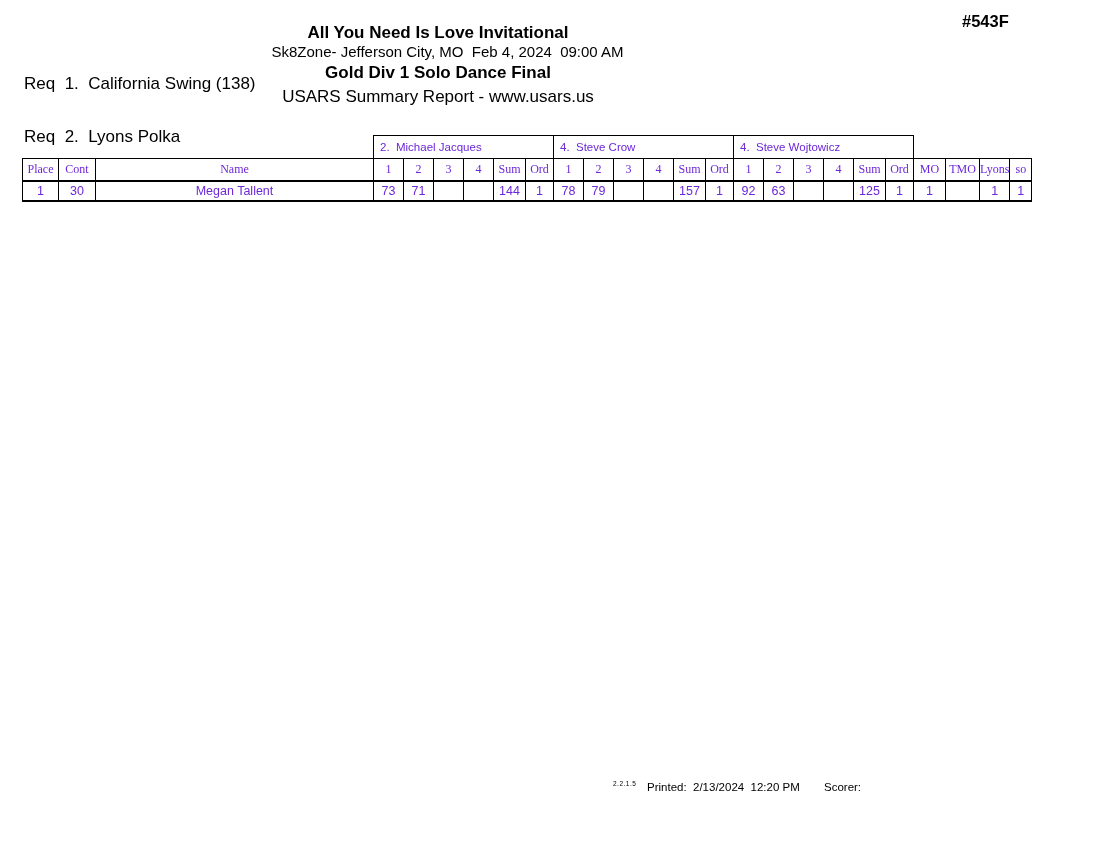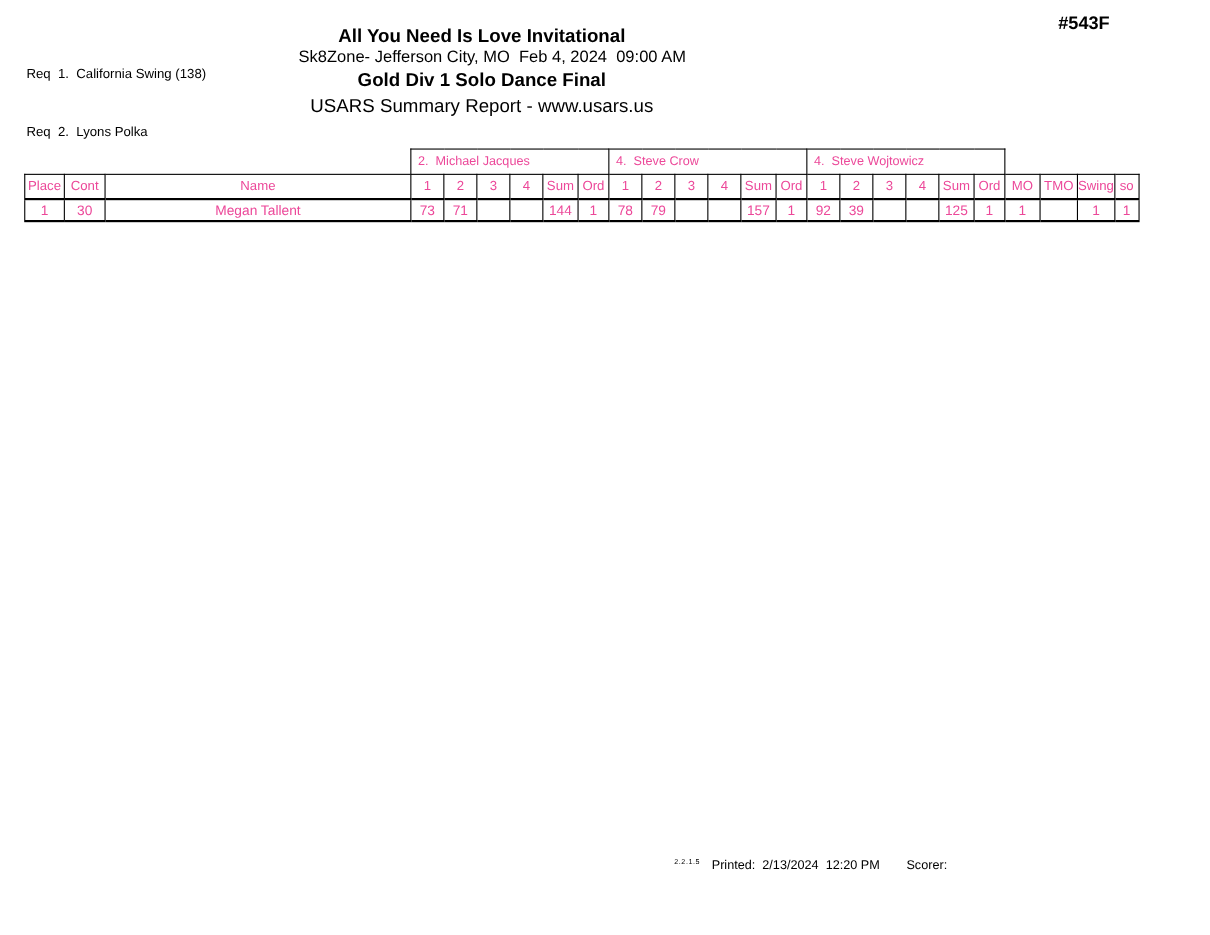--- a/index.html
+++ b/index.html
@@ -5,49 +5,49 @@
   * { margin:0; padding:0; box-sizing:border-box; }
   html,body { background:#fff; }
   body {
     width:1100px; height:850px; position:relative;
     font-family:"Liberation Sans", sans-serif; color:#000;
     overflow:hidden;
   }
   .page { position:absolute; left:0; top:0; width:1100px; height:850px; background:#ffffff; }
 
   
-  .req-block { position:absolute; left:24px; top:24px; font-size:12px; line-height:17.5px; white-space:pre; }
+  .req-block { position:absolute; left:24px; top:40px; font-size:17px; line-height:17.5px; white-space:pre; }
 
   
   .title-block { position:absolute; left:0; top:23px; width:876px; text-align:center; }
   .title-line    { font-size:17px; font-weight:bold; line-height:19px; }
   .venue-line    { font-size:15px; line-height:19px; white-space:pre;padding-left:19px; }
   .division-line { font-size:17px; font-weight:bold; line-height:24px;text-align:center; }
   .report-line   { font-size:17px; line-height:24px; }
 
   
   .event-number { position:absolute; left:962px; top:12px; font-size:16.5px; font-weight:bold; }
 
   
   table.results {
     position:absolute; left:22px; top:135px;
     border-collapse:collapse; table-layout:fixed;
-    font-size:12px; color:#ec4899;
+    font-size:12px; color:#6d28d9;
   }
   .results td, .results th {
     border:1px solid #000; padding:0; overflow:hidden;
     text-align:center; vertical-align:middle; white-space:pre;
     font-weight:normal;
   }
   tr.judge-row td.jr-spacer { border:none; }
   tr.judge-row td.judgebox {
     border:1px solid #000; text-align:left; padding-left:6px;
     height:23px; font-size:11.5px;
   }
-  tr.head-row th { height:22px; font-size:12px; }
+  tr.head-row th { height:22px; font-size:12px;font-family:Liberation Serif, serif; }
   tr.data-row th, tr.data-row td { height:20px; border-top-width:2px; border-bottom-width:2px; font-size:12.5px; }
   .name-col { text-align:left; padding-left:8px; }
   .place-val { text-align:left; padding-left:7px; }
   .ord-col { border-left-width:3px; border-right-width:3px; }
   .sum-val { text-align:right; padding-right:3px;margin-top:24px; }
   .bold { font-weight:bold; }
 
   
   .footer-version { position:absolute; left:613px; top:780px; font-size:6.5px; letter-spacing:0.5px; }
   .footer-printed { position:absolute; left:647px; top:781px; font-size:11.5px; white-space:pre;text-align:center; }
@@ -125,41 +125,41 @@
       <th>Sum</th>
       <th class="ord-col">Ord</th>
       <th>1</th>
       <th>2</th>
       <th>3</th>
       <th>4</th>
       <th>Sum</th>
       <th class="ord-col">Ord</th>
       <th>MO</th>
       <th>TMO</th>
-      <th>Swing</th>
+      <th>Lyons</th>
       <th>so</th>
     </tr>
     <tr class="data-row">
       <td class="place-val bold">1</td>
       <td class="bold">30</td>
       <td class="name-col bold">Megan Tallent</td>
       <td>73</td>
       <td>71</td>
       <td></td>
       <td></td>
       <td class="sum-val">144</td>
       <td class="ord-col bold">1</td>
       <td>78</td>
       <td>79</td>
       <td></td>
       <td></td>
       <td class="sum-val">157</td>
       <td class="ord-col bold">1</td>
       <td>92</td>
-      <td>39</td>
+      <td>63</td>
       <td></td>
       <td></td>
       <td class="sum-val">125</td>
       <td class="ord-col bold">1</td>
       <td>1</td>
       <td></td>
       <td>1</td>
       <td>1</td>
     </tr>
   </tbody>

